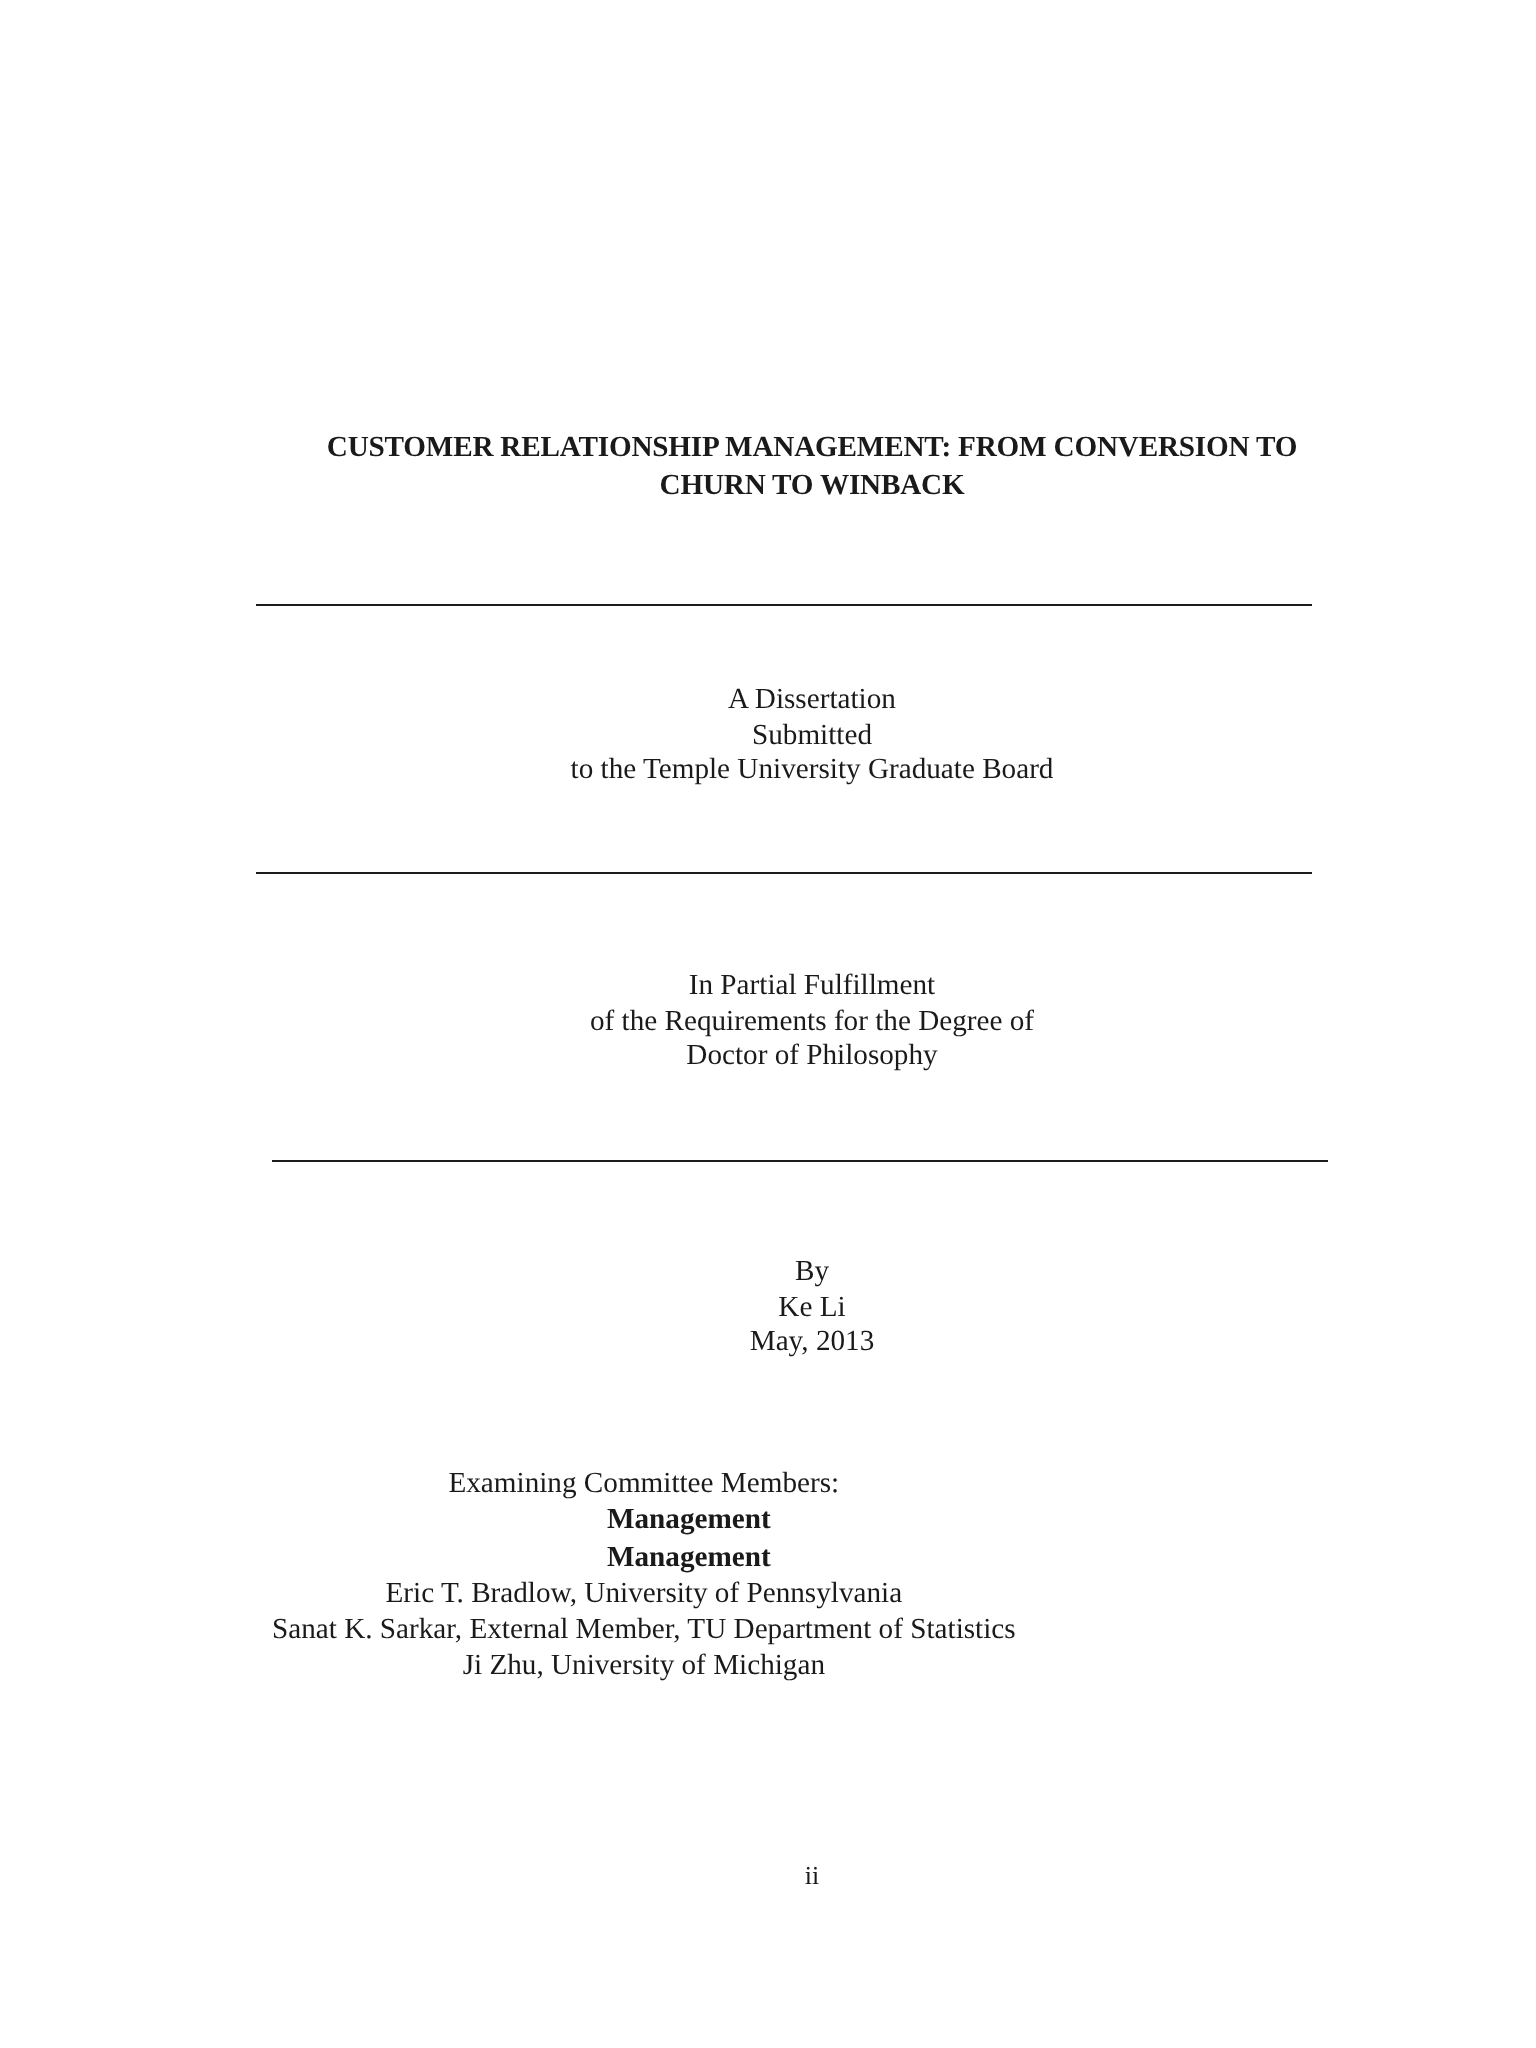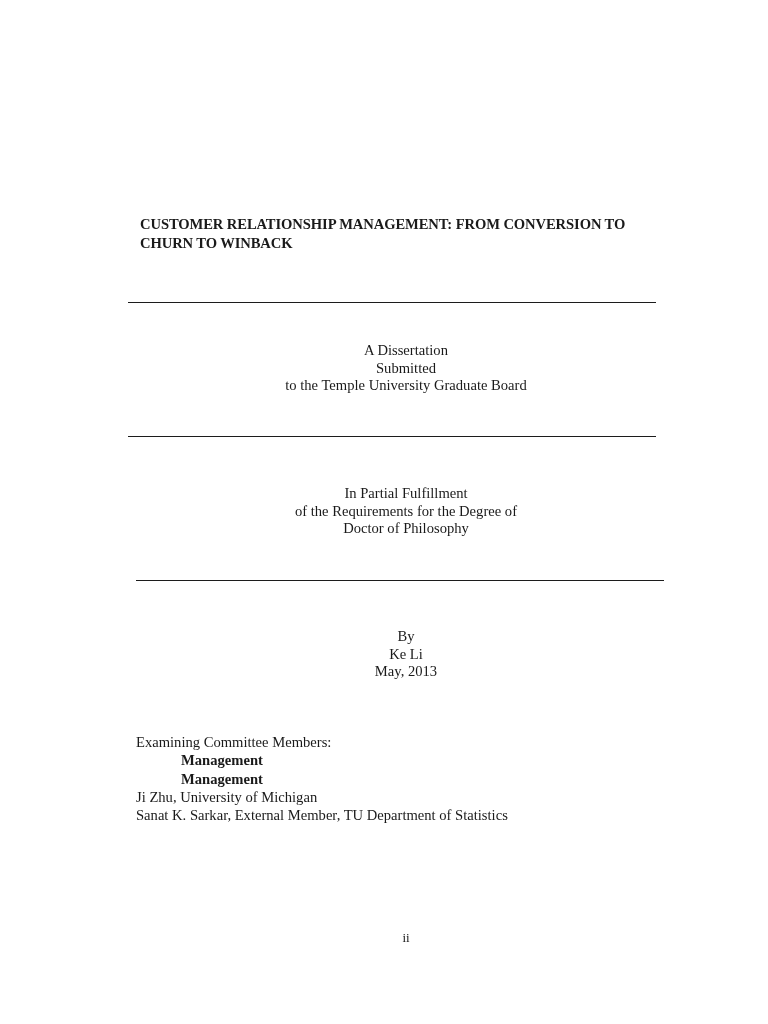--- a/index.html
+++ b/index.html
@@ -20,20 +20,21 @@
       left: 0; top: 0;
       width: 768px;
       height: 1024px;
       background: #ffffff;
     }
     .title {
       position: absolute;
       left: 140px;
       width: 532px;
       top: 215px;
+      text-align: center;
       font-weight: bold;
       font-size: 14.6px;
       line-height: 19px;
       letter-spacing: -0.1px;
     }
     .title-line { display: block; white-space: nowrap; }
     .rule {
       position: absolute;
       height: 1.4px;
       background: #1c1c1c;
@@ -47,21 +48,21 @@
       line-height: 17.5px;
     }
     .block span { display: block; white-space: nowrap; }
     .committee {
       position: absolute;
       left: 136px;
       top: 733px;
       font-size: 14.6px;
       line-height: 18.3px;
     }
-    .committee span { display: block; white-space: nowrap; }
+    .committee span { display: block; white-space: nowrap; text-align: center; }
     .committee .indent { padding-left: 45px; font-weight: bold; }
     .page-num {
       position: absolute;
       left: 0;
       width: 812px;
       top: 930px;
       text-align: center;
       font-size: 13px;
       line-height: 16px;
     }
@@ -97,19 +98,20 @@
   <div class="block" style="top:628px;">
     <span>By</span>
     <span>Ke Li</span>
     <span>May, 2013</span>
   </div>
 
   <div class="committee">
     <span>Examining Committee Members:</span>
     <span class="indent">Management</span>
     <span class="indent">Management</span>
+    <span>Eric T. Bradlow, University of Pennsylvania</span>
+    <span>Sanat K. Sarkar, External Member, TU Department of Statistics</span>
     <span>Ji Zhu, University of Michigan</span>
-    <span>Sanat K. Sarkar, External Member, TU Department of Statistics</span>
   </div>
 
   <div class="page-num">ii</div>
 
 </div>
 
 </body></html>

